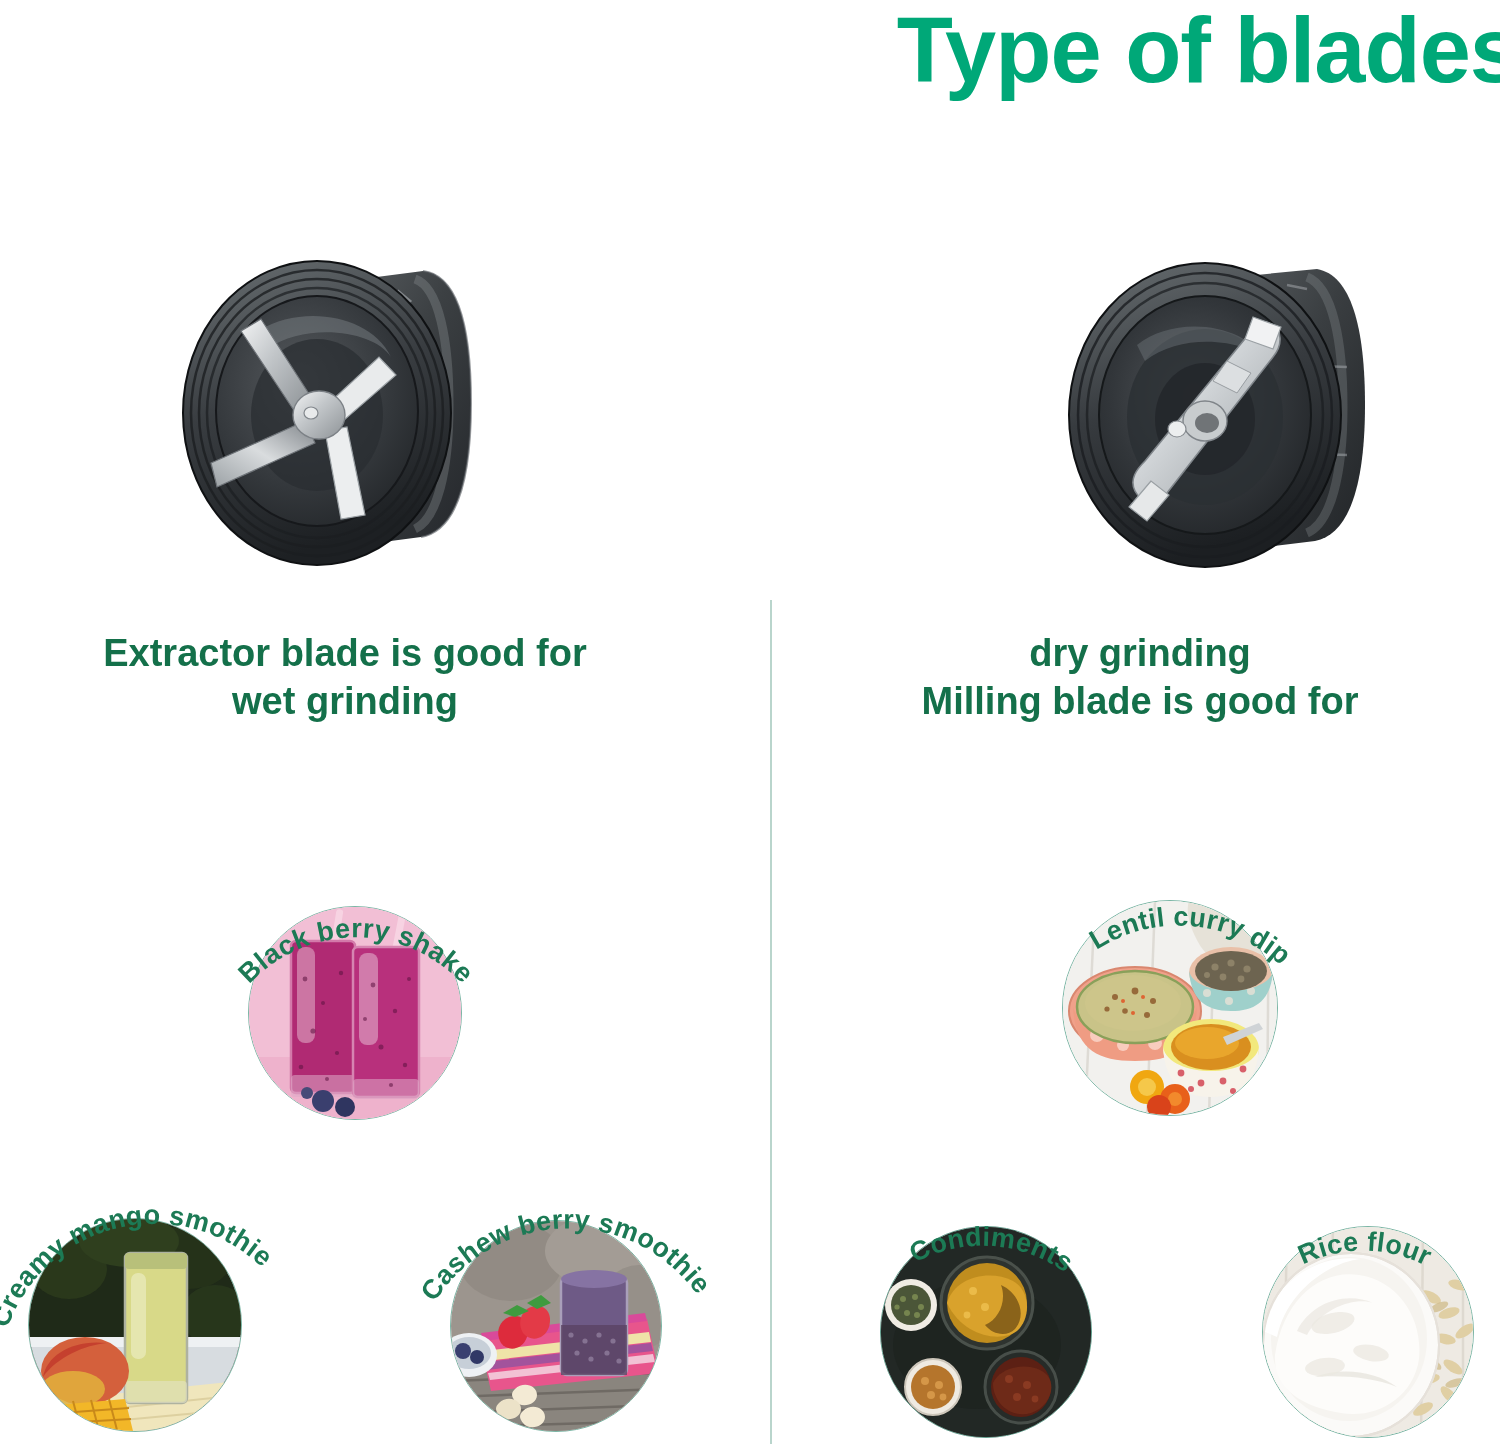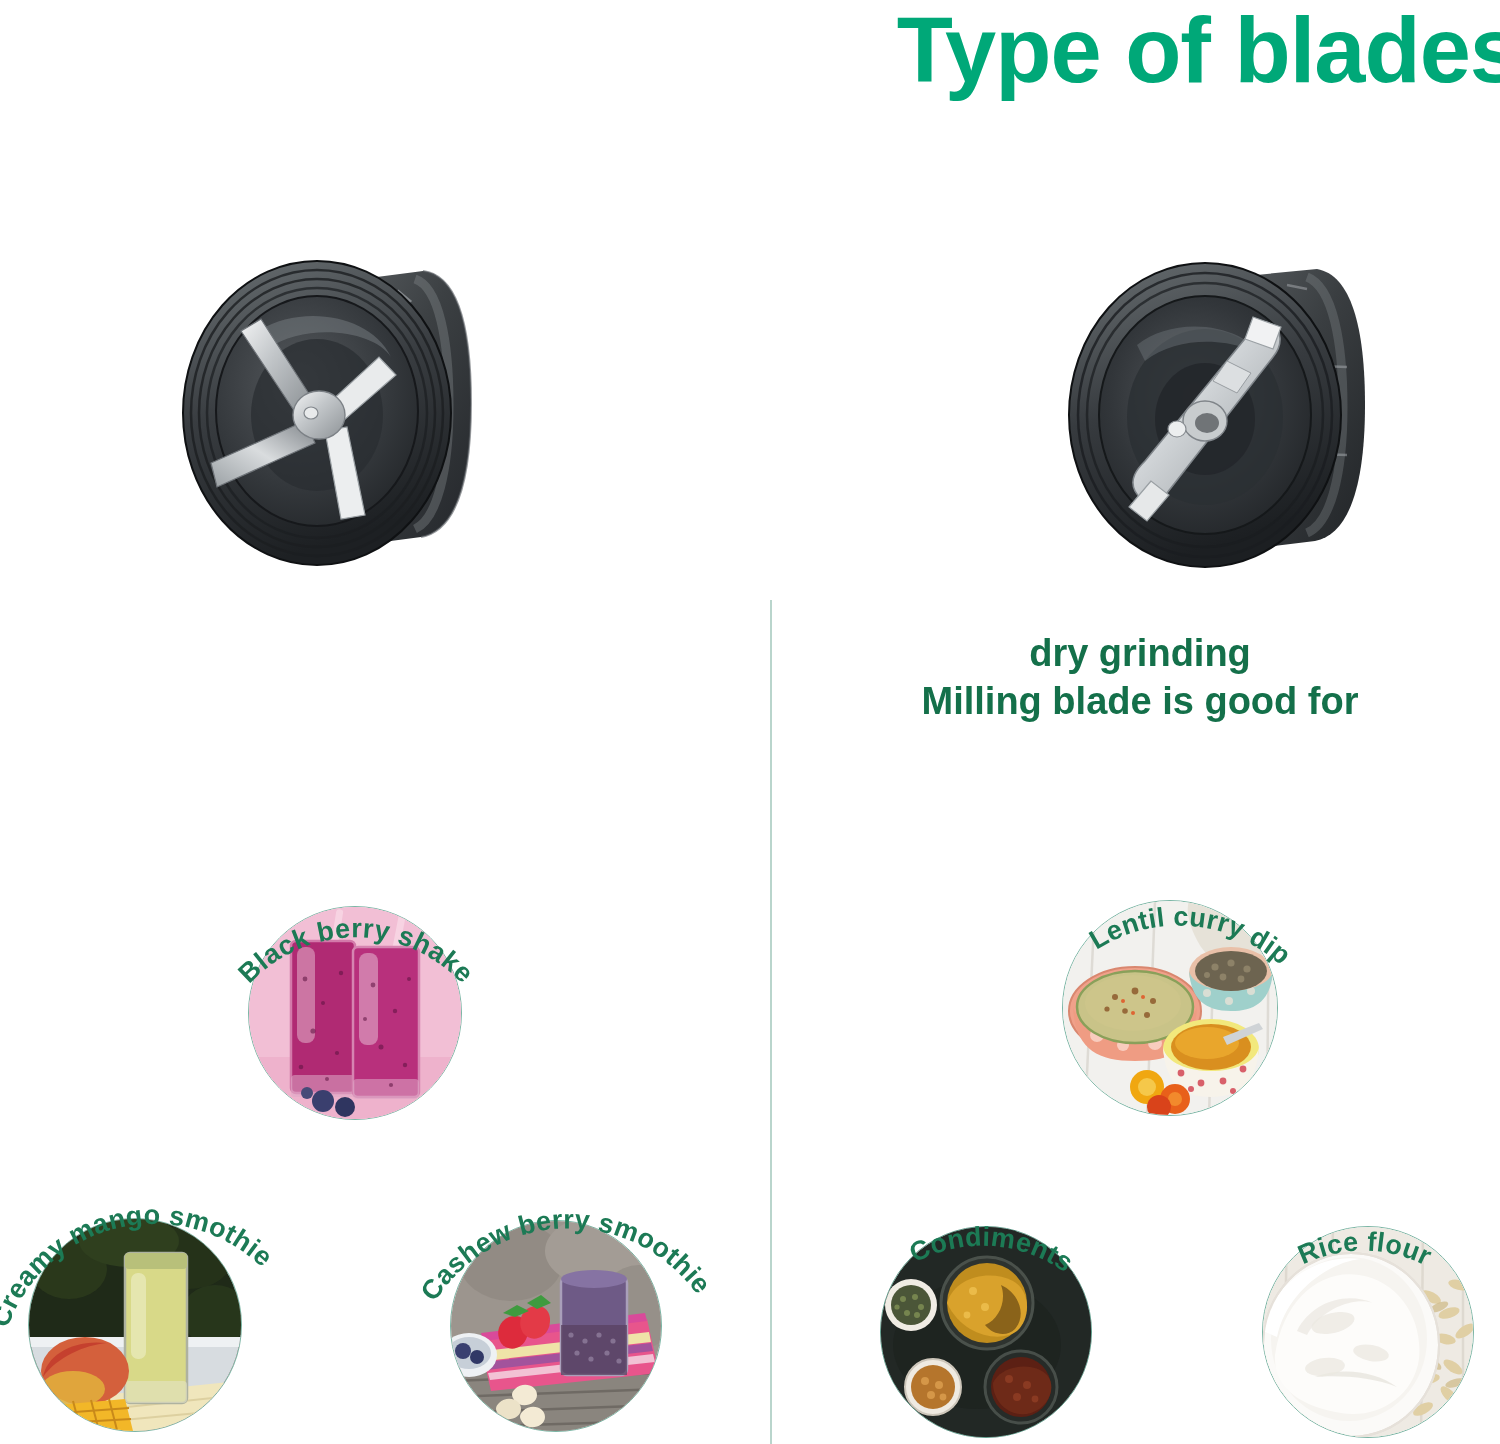--- a/index.html
+++ b/index.html
@@ -174,20 +174,22 @@
 
     <path d="M172 116 L196 128 L182 148 L158 136 Z" fill="#dcdfe1" stroke="#989da1" stroke-width="1"></path>
 
     <ellipse cx="150" cy="176" rx="22" ry="20" fill="#c8ccce" stroke="#7f8489" stroke-width="1.4"></ellipse>
     <ellipse cx="122" cy="184" rx="9" ry="8" fill="#eceeef" stroke="#878c91" stroke-width="1.2"></ellipse>
     <ellipse cx="152" cy="178" rx="12" ry="10" fill="#4a4e52" opacity=".7"></ellipse>
   </svg>
 </div>
 
 <div class="blade-caption" id="cap-left">
+  <div>Extractor blade is good for</div>
+  <div>wet grinding</div>
 </div>
 
 <div class="blade-caption" id="cap-right">
   <div>dry grinding</div>
   <div>Milling blade is good for</div>
 </div>
 
 <div class="food-tile" style="left:196px; top:848px; width:320px; height:280px;">
   <div class="food-circle" style="left:52px; top:58px; width:214px; height:214px;">
     <div class="scene" style="background:#f3c4d8;">

